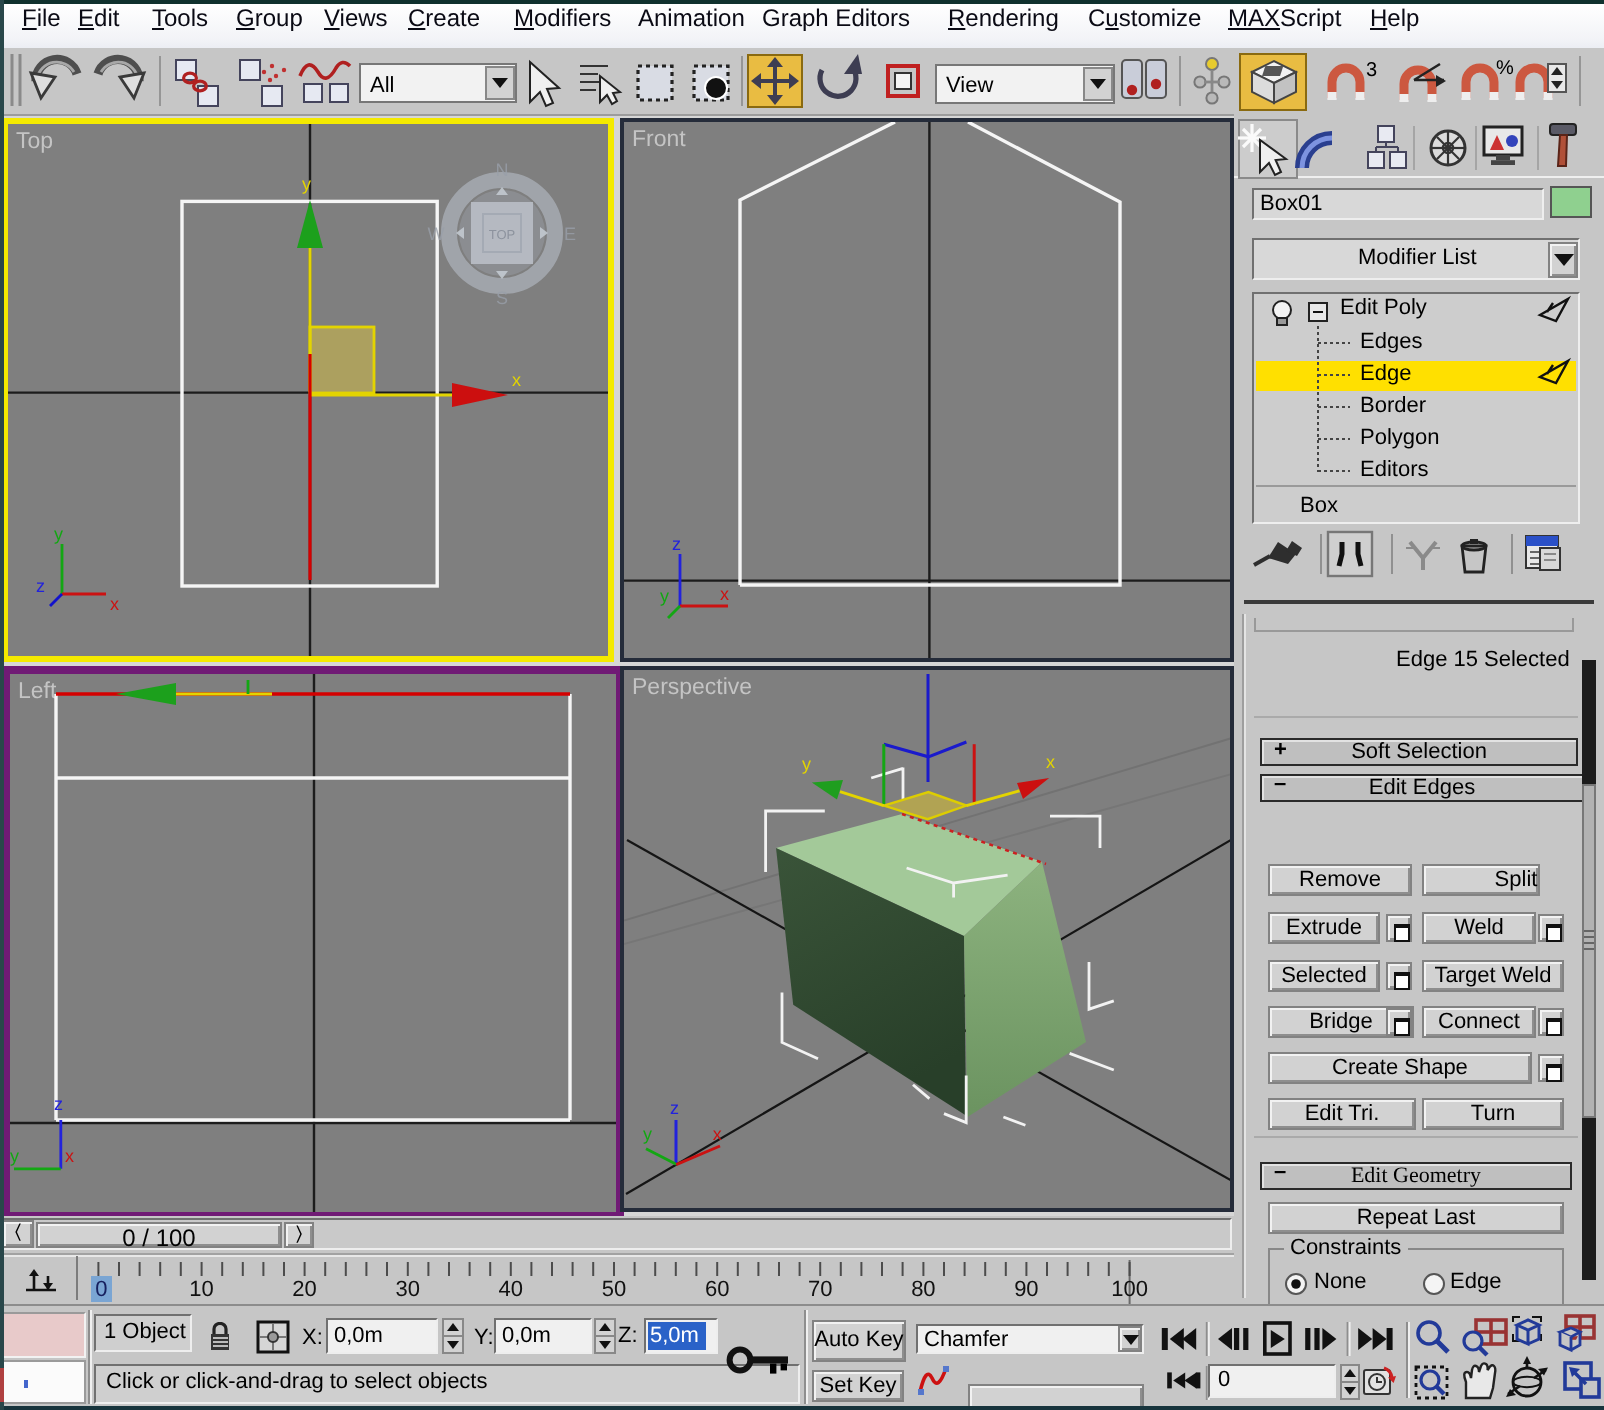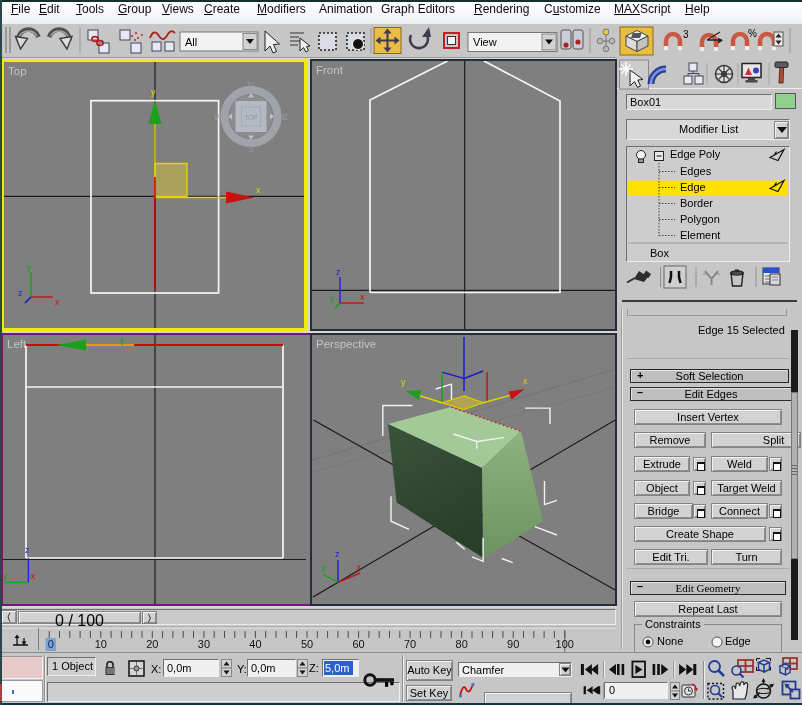--- a/index.html
+++ b/index.html
@@ -14,21 +14,21 @@
   font-size:12px;color:#0a0a14;}
 #menubar span{position:absolute;top:0px;}
 #menubar u{text-decoration:underline;}
 
 #toolbar{position:absolute;left:0;top:24px;width:802px;height:34px;background:#c6c6c6;
   border-left:2px solid #37514e;box-sizing:border-box;border-bottom:1px solid #9c9c9c;}
 
 .vp,#vpTop,#vpFront,#vpLeft,#vpPersp{position:absolute;background:#7f7f7f;overflow:hidden;}
 #vpTop{left:1px;top:59px;width:300px;height:266px;border:3px solid #f4ea00;}
 #vpFront{left:310px;top:59px;width:303px;height:268px;border:2px solid #252c3a;}
-#vpLeft{left:1px;top:333px;width:303px;height:269px;border:2px solid #701a75;padding-left:40px;}
+#vpLeft{left:1px;top:333px;width:303px;height:269px;border:4px solid #701a75;}
 #vpPersp{left:310px;top:333px;width:303px;height:269px;border:2px solid #252c3a;}
 .vplabel{position:absolute;left:4px;top:3px;font-size:11.5px;color:#c4c4c4;}
 
 #cmdpanel{position:absolute;left:617px;top:57px;width:185px;height:595px;background:#c6c6c6;}
 .btn3d{position:absolute;background:#d2d2d2;border:1px solid #828282;
   box-shadow:inset 1px 1px 0 #f2f2f2, inset -1px -1px 0 #8e8e8e;box-sizing:border-box;
   font-size:11px;color:#000;text-align:center;}
 .sunken{position:absolute;background:#d6d6d6;border:1px solid;border-color:#707070 #eeeeee #eeeeee #707070;box-sizing:border-box;}
 .rollhead{position:absolute;background:#bfbfbf;border:1px solid #2a2a2a;box-sizing:border-box;
   font-size:11px;color:#000;text-align:center;box-shadow:inset 1px 1px 0 #e2e2e2;}
@@ -373,26 +373,26 @@
 
       <circle cx="15" cy="9" r="4.5" fill="#f4f4f4" stroke="#222"></circle>
       <rect x="12.5" y="13" width="5" height="3.5" fill="#999" stroke="#222"></rect>
 
       <rect x="28.5" y="5.5" width="9" height="9" fill="#e8e8e8" stroke="#222"></rect>
       <line x1="30.5" y1="10" x2="35.5" y2="10" stroke="#111"></line>
       <line x1="2" y1="97" x2="162" y2="97" stroke="#9a9a9a"></line>
       <path d="M144 11.5 L158 3.5 L152 14.5 Z M147.5 10 L150.5 5.5" fill="none" stroke="#111" stroke-width="1.2"></path>
       <path d="M144 42.5 L158 34.5 L152 45.5 Z M147.5 41 L150.5 36.5" fill="none" stroke="#111" stroke-width="1.2"></path>
     </svg>
-    <div class="txt" style="left:53px;top:91px;">Edge Poly</div>
+    <div class="txt" style="left:53px;top:91px;">Edit Poly</div>
     <div class="txt" style="left:63px;top:107.5px;">Edges</div>
     <div class="txt" style="left:63px;top:124px;">Edge</div>
     <div class="txt" style="left:63px;top:140px;">Border</div>
     <div class="txt" style="left:63px;top:156px;">Polygon</div>
-    <div class="txt" style="left:63px;top:172px;">Element</div>
+    <div class="txt" style="left:63px;top:172px;">Editors</div>
     <div class="txt" style="left:33px;top:190px;">Box</div>
 
     <svg class="abs" style="left:0;top:208px" width="185" height="26" viewBox="0 0 185 26">
       <g stroke="#909090">
           <line x1="43.5" y1="2" x2="43.5" y2="22"></line>
           <line x1="79" y1="2" x2="79" y2="22"></line>
           <line x1="139" y1="2" x2="139" y2="22"></line>
         </g>
 
       <path d="M22 6 L31 12 L27 17 L17 14 Z" fill="#2e2e2e"></path>
@@ -423,31 +423,30 @@
     </svg>
     <div class="abs" style="left:5px;top:242.5px;width:175px;height:2px;background:#3a3a3a;"></div>
 
     <div class="abs" style="left:10px;top:252px;width:160px;height:7px;border:1px solid #999;border-top:none;box-sizing:border-box;"></div>
     <div class="txt" style="left:81px;top:266.5px;">Edge 15 Selected</div>
     <div class="abs" style="left:10px;top:301px;width:162px;height:1px;background:#aaa;"></div>
     <div class="rollhead" style="left:13px;top:312px;width:159px;height:14px;">Soft Selection</div>
     <div class="txt" style="left:20px;top:312px;font-weight:bold;">+</div>
     <div class="rollhead" style="left:13px;top:330px;width:162px;height:14px;">Edit Edges</div>
     <div class="txt" style="left:20px;top:329px;font-weight:bold;">–</div>
-    <div class="btn3d" style="left:17px;top:352px;width:148px;height:16px;padding-top:1px;">Insert Vertex</div>
     <div class="btn3d" style="left:17px;top:375px;width:72px;height:16px;padding-top:1px;">Remove</div>
-    <div class="btn3d" style="left:94px;top:375px;width:90px;height:16px;padding-top:1px;padding-left:35px;">Split</div>
+    <div class="btn3d" style="left:94px;top:375px;width:59px;height:16px;padding-top:1px;padding-left:35px;">Split</div>
     <div class="btn3d" style="left:17px;top:399px;width:56px;height:16px;padding-top:1px;">Extrude</div>
     <div class="btn3d sq" style="left:76px;top:400px;width:13px;height:14px;"></div>
     <div class="btn3d" style="left:94px;top:399px;width:57px;height:16px;padding-top:1px;">Weld</div>
     <div class="btn3d sq" style="left:152px;top:400px;width:13px;height:14px;"></div>
-    <div class="btn3d" style="left:17px;top:423px;width:56px;height:16px;padding-top:1px;">Object</div>
+    <div class="btn3d" style="left:17px;top:423px;width:56px;height:16px;padding-top:1px;">Selected</div>
     <div class="btn3d sq" style="left:76px;top:424px;width:13px;height:14px;"></div>
     <div class="btn3d" style="left:94px;top:423px;width:71px;height:16px;padding-top:1px;">Target Weld</div>
-    <div class="btn3d" style="left:17px;top:446px;width:59px;height:16px;padding-top:1px;">Bridge</div>
+    <div class="btn3d" style="left:17px;top:446px;width:73px;height:16px;padding-top:1px;">Bridge</div>
     <div class="btn3d sq" style="left:76px;top:447px;width:13px;height:14px;"></div>
     <div class="btn3d" style="left:94px;top:446px;width:57px;height:16px;padding-top:1px;">Connect</div>
     <div class="btn3d sq" style="left:152px;top:447px;width:13px;height:14px;"></div>
     <div class="btn3d" style="left:17px;top:469px;width:132px;height:16px;padding-top:1px;">Create Shape</div>
     <div class="btn3d sq" style="left:152px;top:470px;width:13px;height:14px;"></div>
     <div class="btn3d" style="left:17px;top:492px;width:74px;height:16px;padding-top:1px;">Edit Tri.</div>
     <div class="btn3d" style="left:94px;top:492px;width:71px;height:16px;padding-top:1px;">Turn</div>
     <div class="abs" style="left:10px;top:511px;width:162px;height:1px;background:#aaa;"></div>
     <div class="rollhead" style="left:13px;top:524px;width:156px;height:14px;font-family:Liberation Serif, serif;">Edit Geometry</div>
     <div class="txt" style="left:20px;top:523px;font-weight:bold;">–</div>
@@ -471,21 +470,21 @@
           <rect y="0" width="5" height="1"></rect>
           <rect y="3" width="5" height="1"></rect>
           <rect y="6" width="5" height="1"></rect>
           <rect y="9" width="5" height="1"></rect>
         </g>
       </svg>
   </div>
   <div id="timeslider">
     <div class="sunken" style="left:0px;top:1px;width:616px;height:16px;background:#c9c9c9;"></div>
     <div class="btn3d" style="left:1px;top:2px;width:16px;height:14px;font-size:10px;padding-top:0px;">〈</div>
-    <div class="btn3d" style="left:18px;top:2.5px;width:123px;height:13px;font-size:16px;">0 / 100</div>
+    <div class="btn3d" style="left:18px;top:2.5px;width:123px;height:13px;font-size:12px;">0 / 100</div>
     <div class="btn3d" style="left:142px;top:2.5px;width:15px;height:13px;font-size:10px;">〉</div>
   </div>
   <div id="ruler">
     <svg class="abs" style="left:0;top:0" width="617" height="26" viewBox="0 0 617 26">
       <line x1="0" y1="1" x2="617" y2="1" stroke="#a2a2a2"></line>
         <line x1="0" y1="2" x2="617" y2="2" stroke="#e8e8e8"></line>
         <line x1="564.8" y1="4" x2="564.8" y2="27" stroke="#6a6a6a"></line>
       <g stroke="#4c4c4c">
         <line x1="49.2" y1="5" x2="49.2" y2="12"></line>
           <line x1="59.5" y1="5" x2="59.5" y2="12"></line>
@@ -724,17 +723,18 @@
       <polygon points="74,30.8 69,31.5 72,34.7" fill="#111"></polygon>
       <line x1="63.5" y1="31" x2="63.5" y2="27" stroke="#111" stroke-width="1.3"></line>
       <polygon points="63.5,25 61.5,29 65.5,29" fill="#111"></polygon>
 
       <rect x="82.5" y="28.5" width="13" height="13" fill="none" stroke="#223a99" stroke-width="1.8"></rect>
       <rect x="90.5" y="36.5" width="9" height="9" fill="#c6c6c6" stroke="#223a99" stroke-width="1.8"></rect>
       <line x1="93" y1="39" x2="86" y2="32" stroke="#223a99" stroke-width="1.8"></line>
       <polygon points="84.5,30.5 90,31.5 86,35.5" fill="#223a99"></polygon>
     </svg>
     <div class="sunken" style="left:47px;top:29px;width:353px;height:20px;background:#cfcfcf;"></div>
+    <div class="txt" style="left:53px;top:32px;">Click or click-and-drag to select objects</div>
     <div class="abs" style="left:0px;top:50px;width:802px;height:3px;background:#17343c;"></div>
   </div>
   <div class="abs" style="left:0;top:0;width:2px;height:705px;background:#29474a;"></div>
   <div class="abs" style="left:0;top:684px;width:2px;height:17px;background:#b04040;"></div>
 </div>
 
 </body></html>

